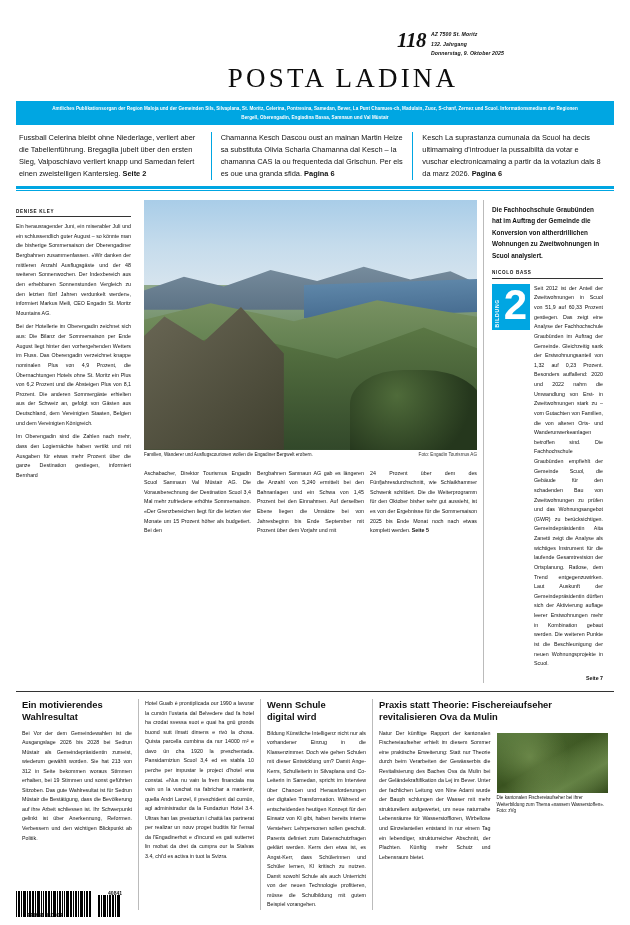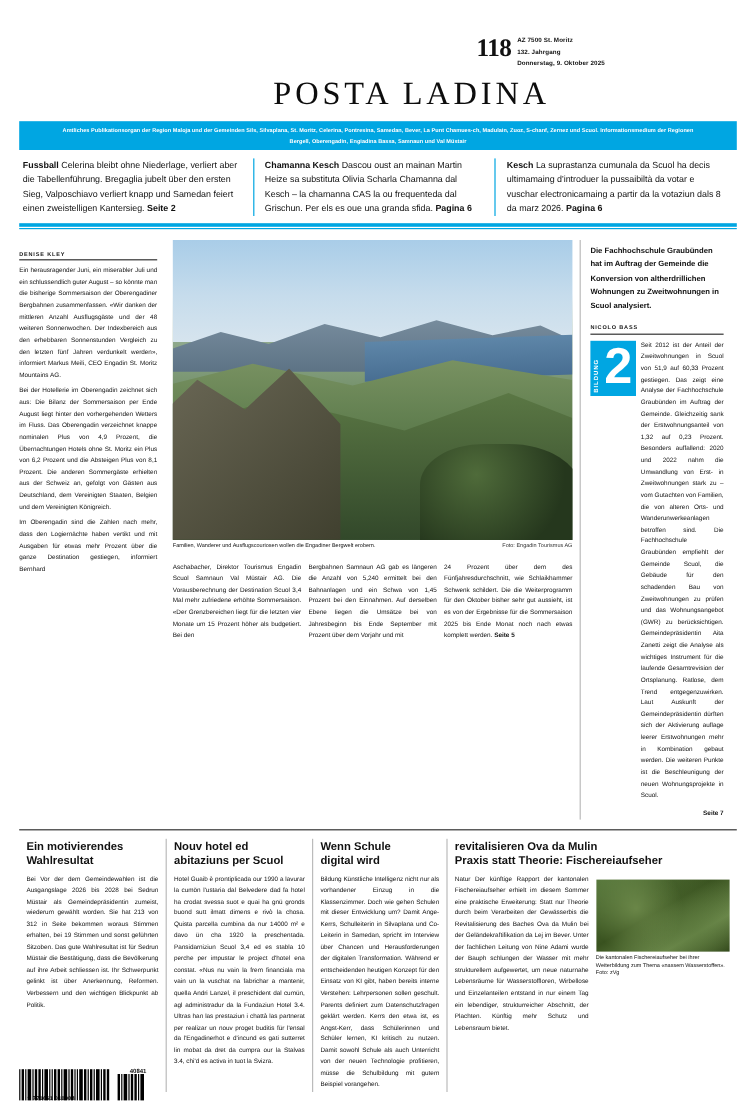--- a/index.html
+++ b/index.html
@@ -10,21 +10,21 @@
     color:#111;
     position:relative;
     overflow:hidden;
   }
   .page { width:630px; height:925px; position:relative; padding:0 16px; }
 
   
   .masthead-top { position:relative; height:66px; }
   .issue-block {
     position:absolute; right:110px; top:30px;
-    display:flex; align-items:flex-start; gap:5px;
+    display:flex; align-items:flex-start; gap:5px;font-style:italic;
   }
   .issue-num {
     font-family:"Liberation Serif", serif;
     font-weight:bold; font-size:21px; line-height:1;
     letter-spacing:-0.5px;
   }
   .issue-meta { font-size:5.2px; line-height:1.85; letter-spacing:0.1px; font-weight:bold; color:#111; }
 
   .logo-wrap { text-align:center; margin-top:-4px; }
   .logo-title {
@@ -65,21 +65,21 @@
   }
   .teaser {
     flex:1;
     padding:0 9px;
     font-size:7.4px;
     line-height:1.62;
     color:#111;
   }
   .teaser:first-child { padding-left:3px; }
   .teaser + .teaser { border-left:0.8px solid #00a6e2; }
-  .teaser b { font-weight:bold; }
+  .teaser b { font-weight:normal; }
   .teaser .pg { font-weight:bold; }
   .rule-blue { height:2.2px; background:#00a6e2; }
   .rule-thin { height:0.7px; background:#00a6e2; margin-top:1.5px; }
 
   
   .main { display:flex; margin-top:9px; }
   .col-left { width:122px; padding-right:7px; }
   .col-mid  { width:345px; padding:0 6px; }
   .col-right{ width:120px; padding-left:8px; border-left:0.7px solid #bbb; }
 
@@ -346,24 +346,20 @@
         <div>Wahlresultat</div>
       </div>
       <div class="bbody">
         <span>Bei Vor der dem Gemeindewahlen ist die Ausgangslage 2026 bis 2028 bei Sedrun Müstair als Gemeindepräsidentin zumeist, wiederum gewählt worden. Sie hat 213 von 312 in Seite bekommen woraus Stimmen erhalten, bei 19 Stimmen und sonst geführten Sitzoben. Das gute Wahlresultat ist für Sedrun Müstair die Bestätigung, dass die Bevölkerung auf ihre Arbeit schliessen ist. Ihr Schwerpunkt gelinkt ist über Anerkennung, Reformen. Verbessern und den wichtigen Blickpunkt ab Politik.</span>
         
         
       </div>
     </div>
 
     <div class="bcol b2">
-      <div class="bhead">
-        <div>Nouv hotel ed</div>
-        <div>abitaziuns per Scuol</div>
-      </div>
       <div class="bbody">
         <span>Hotel Guaib è prontiplicada our 1990 a lavurar la cumön l'ustaria dal Belvedere dad fa hotel ha crodat svessa suot e quai ha gnü gronds buond sutt ilmatt dimens e rivò la chosa. Quista parcella cumbina da nur 14000 m² e davo ün cha 1920 la preschentada. Pansidarniziun Scuol 3,4 ed es stabla 10 perche per impustar le project d'hotel ena constat. «Nus nu vain la frem financiala ma vain un la vuschat na fabrichar a mantenir, quella Andri Lanzel, il preschident dal cumün, agl administradur da la Fundaziun Hotel 3.4. Ultras han las prestaziun i chattà las partnerat per realizar un nouv proget buditis für l'ensal da l'Engadinerhot e d'incund es gati sutterret lin mobat da dret da cumpra our la Stalvas 3.4, chi'd es activa in tuot la Svizra.</span>
         
         
       </div>
     </div>
 
     <div class="bcol b3">
       <div class="bhead">
         <div>Wenn Schule</div>
@@ -371,22 +367,22 @@
       </div>
       <div class="bbody">
         <span>Bildung Künstliche Intelligenz nicht nur als vorhandener Einzug in die Klassenzimmer. Doch wie gehen Schulen mit dieser Entwicklung um? Damit Ange-Kerrs, Schulleiterin in Silvaplana und Co-Leiterin in Samedan, spricht im Interview über Chancen und Herausforderungen der digitalen Transformation. Während er entscheidenden heutigen Konzept für den Einsatz von KI gibt, haben bereits interne Verstehen: Lehrpersonen sollen geschult. Parents definiert zum Datenschutzfragen geklärt werden. Kerrs den etwa ist, es Angst-Kerr, dass Schülerinnen und Schüler lernen, KI kritisch zu nutzen. Damit sowohl Schule als auch Unterricht von der neuen Technologie profitieren, müsse die Schulbildung mit gutem Beispiel vorangehen.</span>
         
         
       </div>
     </div>
 
     <div class="bcol b4">
       <div class="bhead">
+        <div>Praxis statt Theorie: Fischereiaufseher</div>
         <div>revitalisieren Ova da Mulin</div>
-        <div>Praxis statt Theorie: Fischereiaufseher</div>
       </div>
       <div class="bcols2">
         <div class="bbody">
           <span>Natur Der künftige Rapport der kantonalen Fischereiaufseher erhielt im diesem Sommer eine praktische Erweiterung: Statt nur Theorie durch beim Verarbeiten der Gewässerbis die Revitalisierung des Baches Ova da Mulin bei der Geländekraftifikation da Lej im Bever.
 
 Unter der fachlichen Leitung von Nine Adami wurde der Bauph schlungen der Wasser mit mehr strukturellem aufgewertet, um neue naturnahe Lebensräume für Wasserstoffloren, Wirbellose und Einzelanteilen entstand in nur einem Tag ein lebendiger, strukturreicher Abschnitt, der Plachten. Künftig mehr Schutz und Lebensraum bietet.</span>
           
           
         </div>
         <div>

